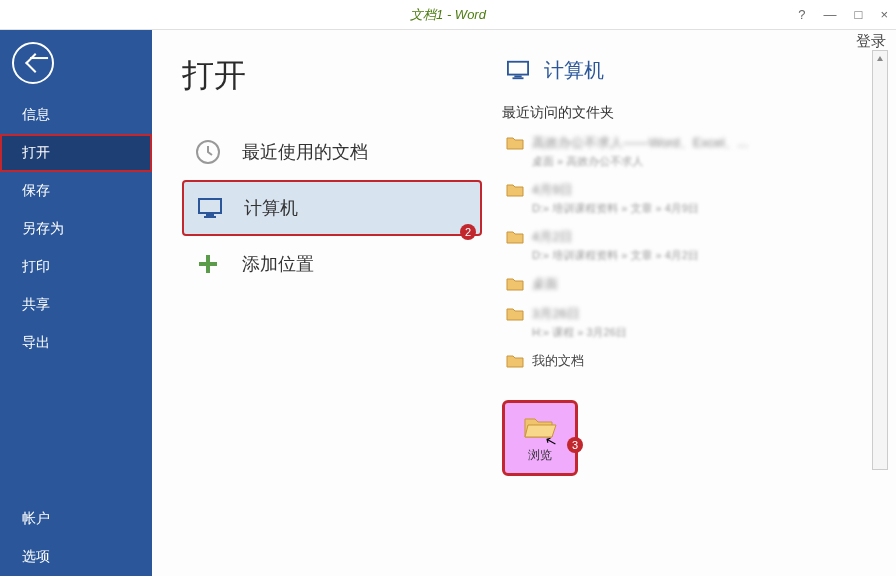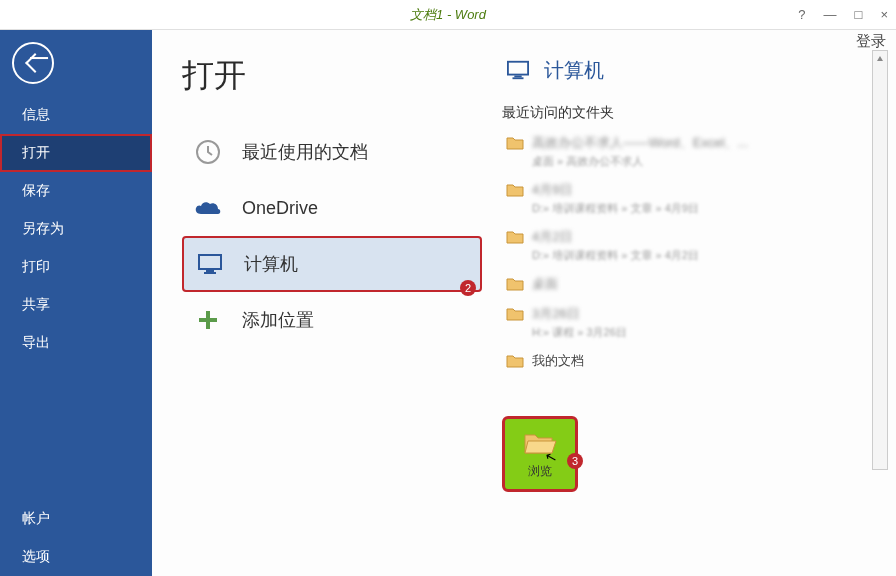--- a/index.html
+++ b/index.html
@@ -32,21 +32,21 @@
 .col2-header .loc-icon { margin-right: 10px; }
 .col2-title { font-size: 20px; color: #2b579a; }
 .recent-label { font-size: 14px; color: #333; margin-bottom: 10px; }
 .folder-list { display: flex; flex-direction: column; gap: 8px; }
 .folder-entry { display: flex; align-items: flex-start; gap: 8px; cursor: pointer; padding: 2px 4px; }
 .folder-icon-small { width: 18px; height: 14px; flex-shrink: 0; margin-top: 2px; }
 .folder-text { display: flex; flex-direction: column; }
 .folder-name { font-size: 13px; color: #444; }
 .folder-name.blur { filter: blur(2px); color: #888; }
 .folder-path { font-size: 11px; color: #999; filter: blur(1.5px); margin-top: 2px; }
-.browse-btn { margin-top: 44px; width: 76px; height: 76px; border: 3px solid #c1272d; border-radius: 6px; background: #84cc16; display: flex; flex-direction: column; align-items: center; justify-content: center; gap: 6px; cursor: pointer; position: relative; }
+.browse-btn { margin-top: 28px; width: 76px; height: 76px; border: 3px solid #c1272d; border-radius: 6px; background: #f0abfc; display: flex; flex-direction: column; align-items: center; justify-content: center; gap: 6px; cursor: pointer; position: relative; }
 .browse-label { font-size: 12px; color: #333; }
 .cursor-arrow { position: absolute; right: 18px; bottom: 24px; font-size: 14px; transform: rotate(-15deg); }
 .scrollbar { position: absolute; right: 8px; top: 20px; width: 16px; height: 420px; border: 1px solid #ccc; background: #f5f5f5; }
 .scroll-thumb { width: 8px; height: 8px; margin: 4px auto; }
 svg { display: block; }
 </style>
 </head>
 <body>
 
 <div class="titlebar">
@@ -84,28 +84,20 @@
       <div class="location-item">
         <span class="loc-icon">
           <svg width="28" height="28" viewBox="0 0 28 28">
               <circle cx="14" cy="14" r="11" fill="none" stroke="#999" stroke-width="2"></circle>
               <path d="M14 8 L14 14 L18 17" stroke="#999" stroke-width="2" fill="none"></path>
             </svg>
         </span>
         <span class="loc-label">最近使用的文档</span>
       </div>
 
-      <div class="location-item">
-        <span class="loc-icon">
-          <svg width="30" height="20" viewBox="0 0 30 20">
-              <path d="M8 16 C4 16 2 13 3 10 C4 7 7 7 8 8 C9 4 14 3 17 6 C20 4 25 6 25 11 C28 11 28 16 25 16 Z" fill="#2b579a"></path>
-            </svg>
-        </span>
-        <span class="loc-label">OneDrive</span>
-      </div>
 
       <div class="location-item selected">
         <span class="loc-icon">
           <svg width="28" height="24" viewBox="0 0 28 24">
               <rect x="3" y="3" width="22" height="14" fill="none" stroke="#2b579a" stroke-width="2"></rect>
               <rect x="10" y="18" width="8" height="2" fill="#2b579a"></rect>
               <rect x="8" y="20" width="12" height="2" fill="#2b579a"></rect>
             </svg>
         </span>
         <span class="loc-label">计算机</span>

